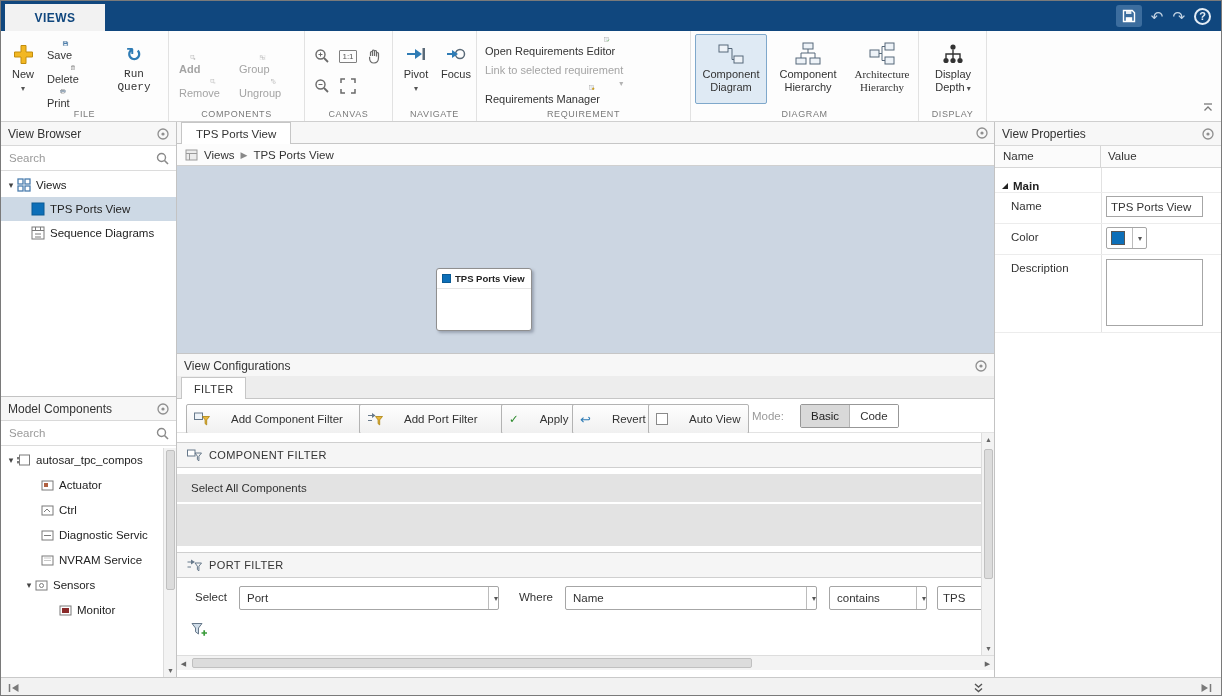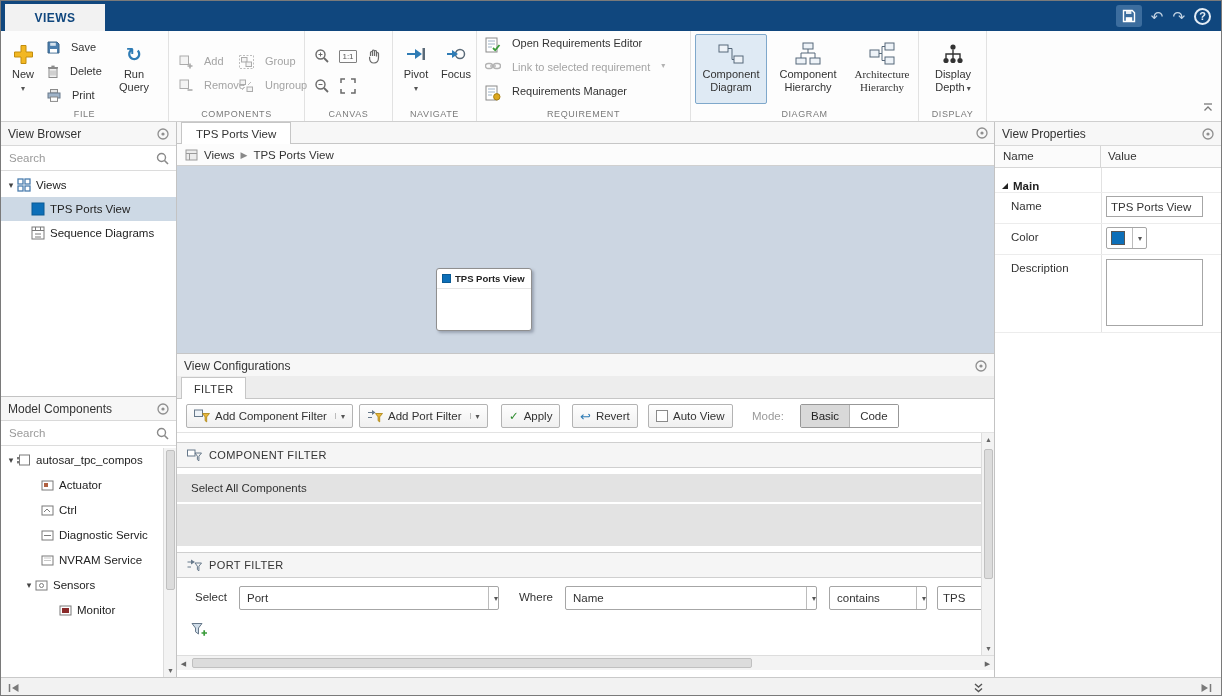--- a/index.html
+++ b/index.html
@@ -22,21 +22,21 @@
   .rsec { position:absolute; top:0; height:90px; border-right:1px solid #e2e2e2; }
   .rsec-label { position:absolute; bottom:2px; left:0; right:0; text-align:center; font-size:9px; color:#7a7a7a;
                 letter-spacing:.6px; white-space:nowrap; }
   .bigbtn { position:absolute; display:flex; flex-direction:column; align-items:center; font-size:11px; color:#333;
             line-height:13px; text-align:center; border:1px solid transparent; border-radius:2px; padding-top:5px; }
   .bigbtn.selected { background:#dfeaf4; border-color:#7fa8cb; }
   .bigbtn .bicon { height:28px; display:flex; align-items:center; justify-content:center; }
   .bigbtn .dd { font-size:8px; color:#555; margin-top:1px; }
   .bb-label { display:block; }
   .ddl { font-size:8px; color:#555; margin-left:2px; }
-  .smbtn { position:absolute; height:20px; display:flex; align-items:flex-start; gap:11px; font-size:11px; color:#333; white-space:nowrap; }
+  .smbtn { position:absolute; height:20px; display:flex; align-items:flex-end; gap:3px; font-size:11px; color:#333; white-space:nowrap;flex-direction:column; }
   .smbtn.disabled { color:#a4a4a4; }
   .iconbtn { position:absolute; width:22px; height:22px; display:flex; align-items:center; justify-content:center; }
   .oneone { border:1px solid #808080; color:#555; font-size:8px; padding:1px 2px; border-radius:1px; }
   .ribbon-collapse { position:absolute; right:8px; bottom:6px; }
 
   
   .panel-header { position:absolute; left:0; right:0; top:0; height:24px; display:flex; align-items:center;
                   justify-content:space-between; padding:0 7px; background:#f7f7f7; border-bottom:1px solid #d9d9d9; color:#333; }
   .search-row { position:absolute; left:0; right:0; top:24px; height:25px; border-bottom:1px solid #dcdcdc; background:#fff; }
   .search-row input { width:100%; height:24px; border:none; outline:none; padding:0 24px 0 8px; font-family:inherit;
@@ -68,21 +68,21 @@
                border-radius:3px; box-shadow:2px 2px 3px rgba(60,70,90,.35); }
   .comp-card-hdr { height:20px; display:flex; align-items:center; gap:4px; padding:0 5px; border-bottom:1px solid #e6e6e6;
                    font-size:9.5px; font-weight:bold; color:#222; white-space:nowrap; }
 
   
   .view-config { position:absolute; left:0; top:231px; right:0; height:324px; background:#fff; border-top:1px solid #c6c6c6; }
   .vc-tabstrip { position:absolute; left:0; top:22px; right:0; height:23px; background:#ededed; border-bottom:1px solid #c6c6c6; }
   .vc-tab { position:absolute; left:4px; top:1px; height:22px; background:#fff; border:1px solid #c6c6c6; border-bottom:none;
             display:flex; align-items:center; padding:0 12px; font-size:11px; color:#333; letter-spacing:.4px; }
   .vc-toolbar { position:absolute; left:0; top:45px; right:0; height:34px; background:#fff; border-bottom:1px solid #e3e3e3; }
-  .fbtn { position:absolute; top:5px; height:24px; display:flex; align-items:center; gap:5px; padding:8px 7px;
+  .fbtn { position:absolute; top:5px; height:24px; display:flex; align-items:center; gap:21px; padding:14px 7px;
           border:1px solid #b3b3b3; border-radius:2px; background:linear-gradient(#fefefe,#f0f0f0); font-size:11.5px;
           color:#333; white-space:nowrap; }
   .dd-seg { align-self:stretch; display:flex; align-items:center; border-left:1px solid #bcbcbc; margin-left:3px;
             padding-left:5px; font-size:8px; color:#555; }
   .mode-label { position:absolute; top:11px; font-size:11.5px; color:#9a9a9a; }
   .seg { position:absolute; top:5px; height:24px; display:flex; border:1px solid #979797; border-radius:2px; overflow:hidden; font-size:11.5px; }
   .seg span { display:flex; align-items:center; padding:0 10px; }
   .seg .on { background:#d9d9d9; color:#222; }
   .seg .off { background:#fff; color:#333; border-left:1px solid #b5b5b5; }
   .checkbox { width:12px; height:12px; border:1px solid #8a8a8a; background:#fff; display:inline-block; }
@@ -181,27 +181,27 @@
       <div class="smbtn" style="left:46px;top:58px;">
         <svg width="14" height="13" viewBox="0 0 14 13">
             <rect x="3.5" y="0.5" width="7" height="3.5" fill="#e6e6e6" stroke="#8a8a8a"></rect>
             <rect x="1" y="4" width="12" height="5" fill="#9fb3c8" stroke="#6b7b8c"></rect>
             <rect x="3.5" y="8" width="7" height="4.4" fill="#fff" stroke="#8a8a8a"></rect>
           </svg>
         <span>Print</span>
       </div>
       <div class="bigbtn" style="left:104px;top:3px;width:58px;height:70px;">
         <span class="bicon" style="color:#2f7cb5;font-size:19px;font-weight:bold;">↻</span>
-        <span class="bb-label" style="width:44px;">Run Query</span>
+        <span class="bb-label" style="width:44px;font-family:Liberation Mono, monospace;">Run Query</span>
       </div>
       <div class="rsec-label">FILE</div>
     </div>
 
     <div class="rsec" style="left:168px;width:136px;">
-      <div class="smbtn disabled" style="left:10px;top:24px;">
+      <div class="smbtn disabled" style="left:10px;top:24px;font-weight:bold;">
         <svg width="14" height="14" viewBox="0 0 14 14">
             <rect x="1" y="1" width="8.5" height="8.5" fill="#f4f4f4" stroke="#ababab"></rect>
             <path d="M8.5 11h5M11 8.5v5" stroke="#ababab" stroke-width="1.6" fill="none"></path>
           </svg>
         <span>Add</span>
       </div>
       <div class="smbtn disabled" style="left:10px;top:48px;">
         <svg width="14" height="14" viewBox="0 0 14 14">
             <rect x="1" y="1" width="8.5" height="8.5" fill="#f4f4f4" stroke="#ababab"></rect>
             <path d="M8.5 11h5" stroke="#ababab" stroke-width="1.6" fill="none"></path>

